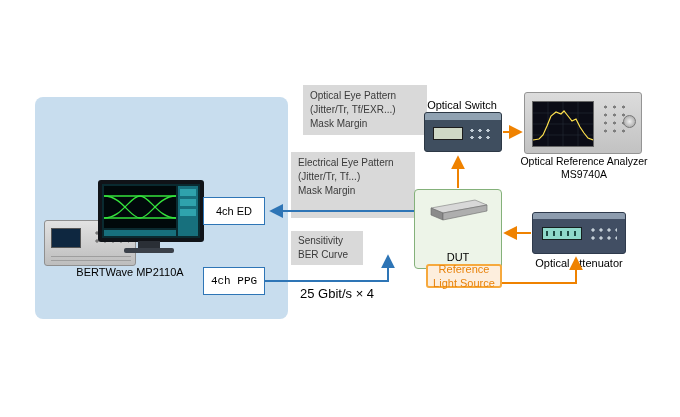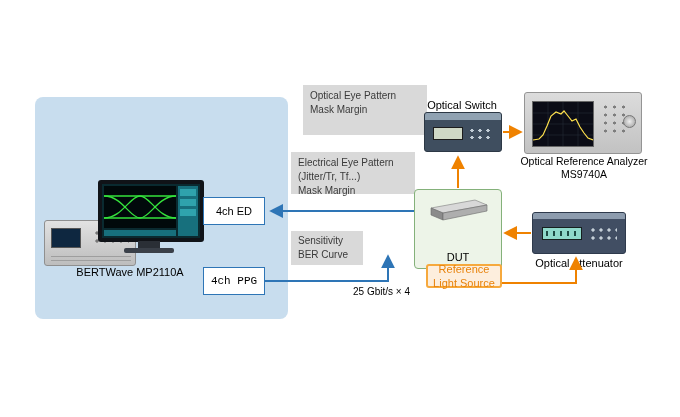--- a/index.html
+++ b/index.html
@@ -15,29 +15,29 @@
   .bluebox {
     background:#fff; border:1px solid #2e75b6; color:#000;
     display:flex; align-items:center; justify-content:center; text-align:center;
   }
   .config { left:45px; top:119px; width:234px; height:50px; font-size:9.5px; line-height:14px; flex-direction:column; }
   .edbox  { left:203px; top:197px; width:62px; height:28px; font-size:11px; }
   .ppgbox { left:203px; top:267px; width:62px; height:28px; font-size:11px;font-family:Liberation Mono, monospace; }
 
   .note { background:#d9d9d9; color:#3a3a3a; font-size:10px; line-height:14px; padding:4px 7px; }
   .note1 { left:291px; top:85px;  width:124px; height:50px;margin-left:12px; }
-  .note2 { left:291px; top:152px; width:124px; height:42px; }
+  .note2 { left:291px; top:152px; width:124px; height:66px; }
   .note3 { left:291px; top:231px; width:72px;  height:34px; padding:3px 7px; }
 
   .caption { font-size:11px; text-align:center; color:#000; }
   .bw-caption  { left:40px;  top:266px; width:180px; }
   .osw-label   { left:414px; top:99px;  width:96px; }
   .osa-caption { left:518px; top:155px; width:132px; font-size:10.5px; line-height:13px; }
   .oat-caption { left:524px; top:257px; width:110px; }
-  .bitrate     { left:300px; top:286px; width:110px; font-size:10px; text-align:right; }
+  .bitrate     { left:300px; top:286px; width:110px; font-size:13px; text-align:left; }
 
   
   .bw-unit { left:44px; top:220px; width:92px; height:46px; background:linear-gradient(#e2e2e2,#bdbdbd); border:1px solid #8f8f8f; border-radius:3px; }
   .bw-screen { position:absolute; left:6px; top:7px; width:30px; height:20px; background:#0e2740; border:1px solid #555; }
   .bw-btns { position:absolute; right:6px; top:8px; width:36px; height:16px; background-image:radial-gradient(#777 1.5px, transparent 1.7px); background-size:8px 8px; }
   .bw-vents { position:absolute; left:6px; bottom:4px; width:80px; height:8px; background:repeating-linear-gradient(0deg,#9e9e9e 0 1px, transparent 1px 4px); }
 
   
   .monitor { left:98px; top:180px; width:106px; height:62px; background:#101318; border-radius:3px; padding:4px; }
   .monitor-stand { left:138px; top:241px; width:22px; height:7px; background:#2a2f36; }
@@ -109,20 +109,21 @@
   <div class="abs monitor-stand"></div>
   <div class="abs monitor-base"></div>
 
   <div class="abs caption bw-caption">BERTWave  MP2110A</div>
 
   <div class="abs bluebox edbox">4ch ED</div>
   <div class="abs bluebox ppgbox">4ch PPG</div>
 
   <div class="abs note note1">
     <div>Optical Eye Pattern</div>
+    <div>(Jitter/Tr, Tf/EXR...)</div>
     <div>Mask Margin</div>
   </div>
   <div class="abs note note2">
     <div>Electrical Eye Pattern</div>
     <div>(Jitter/Tr, Tf...)</div>
     <div>Mask Margin</div>
   </div>
   <div class="abs note note3">
     <div>Sensitivity</div>
     <div>BER Curve</div>

